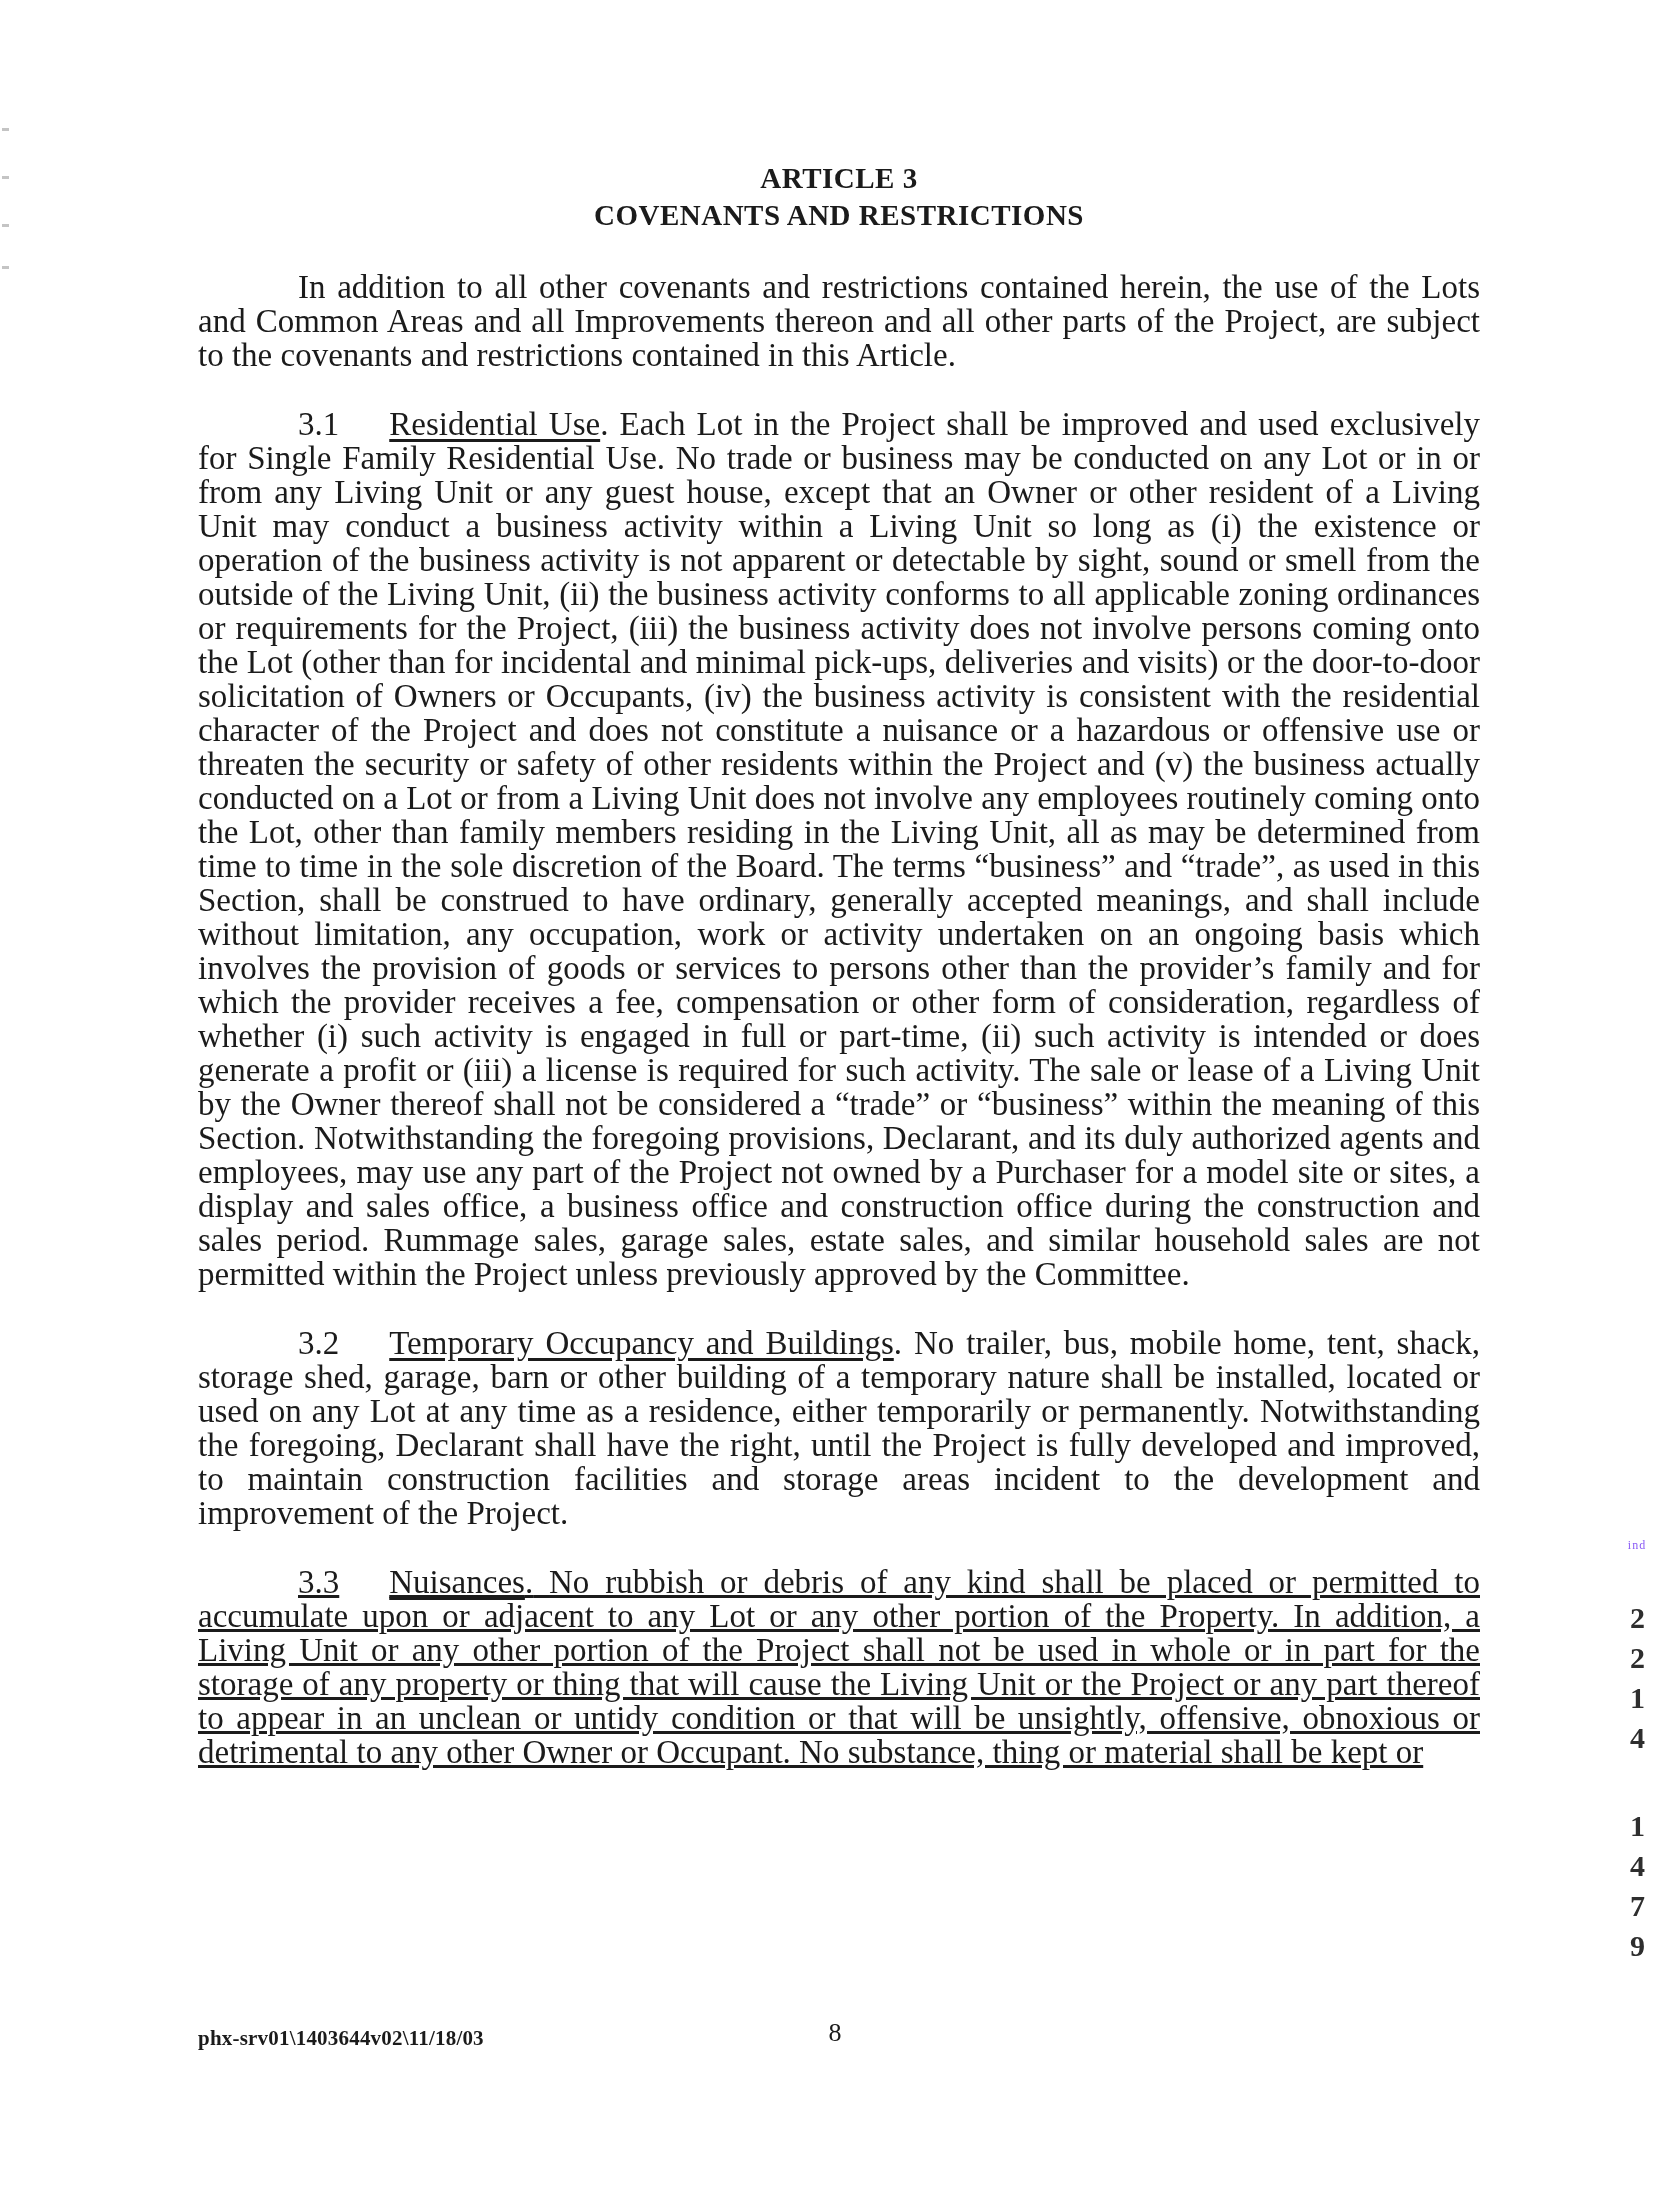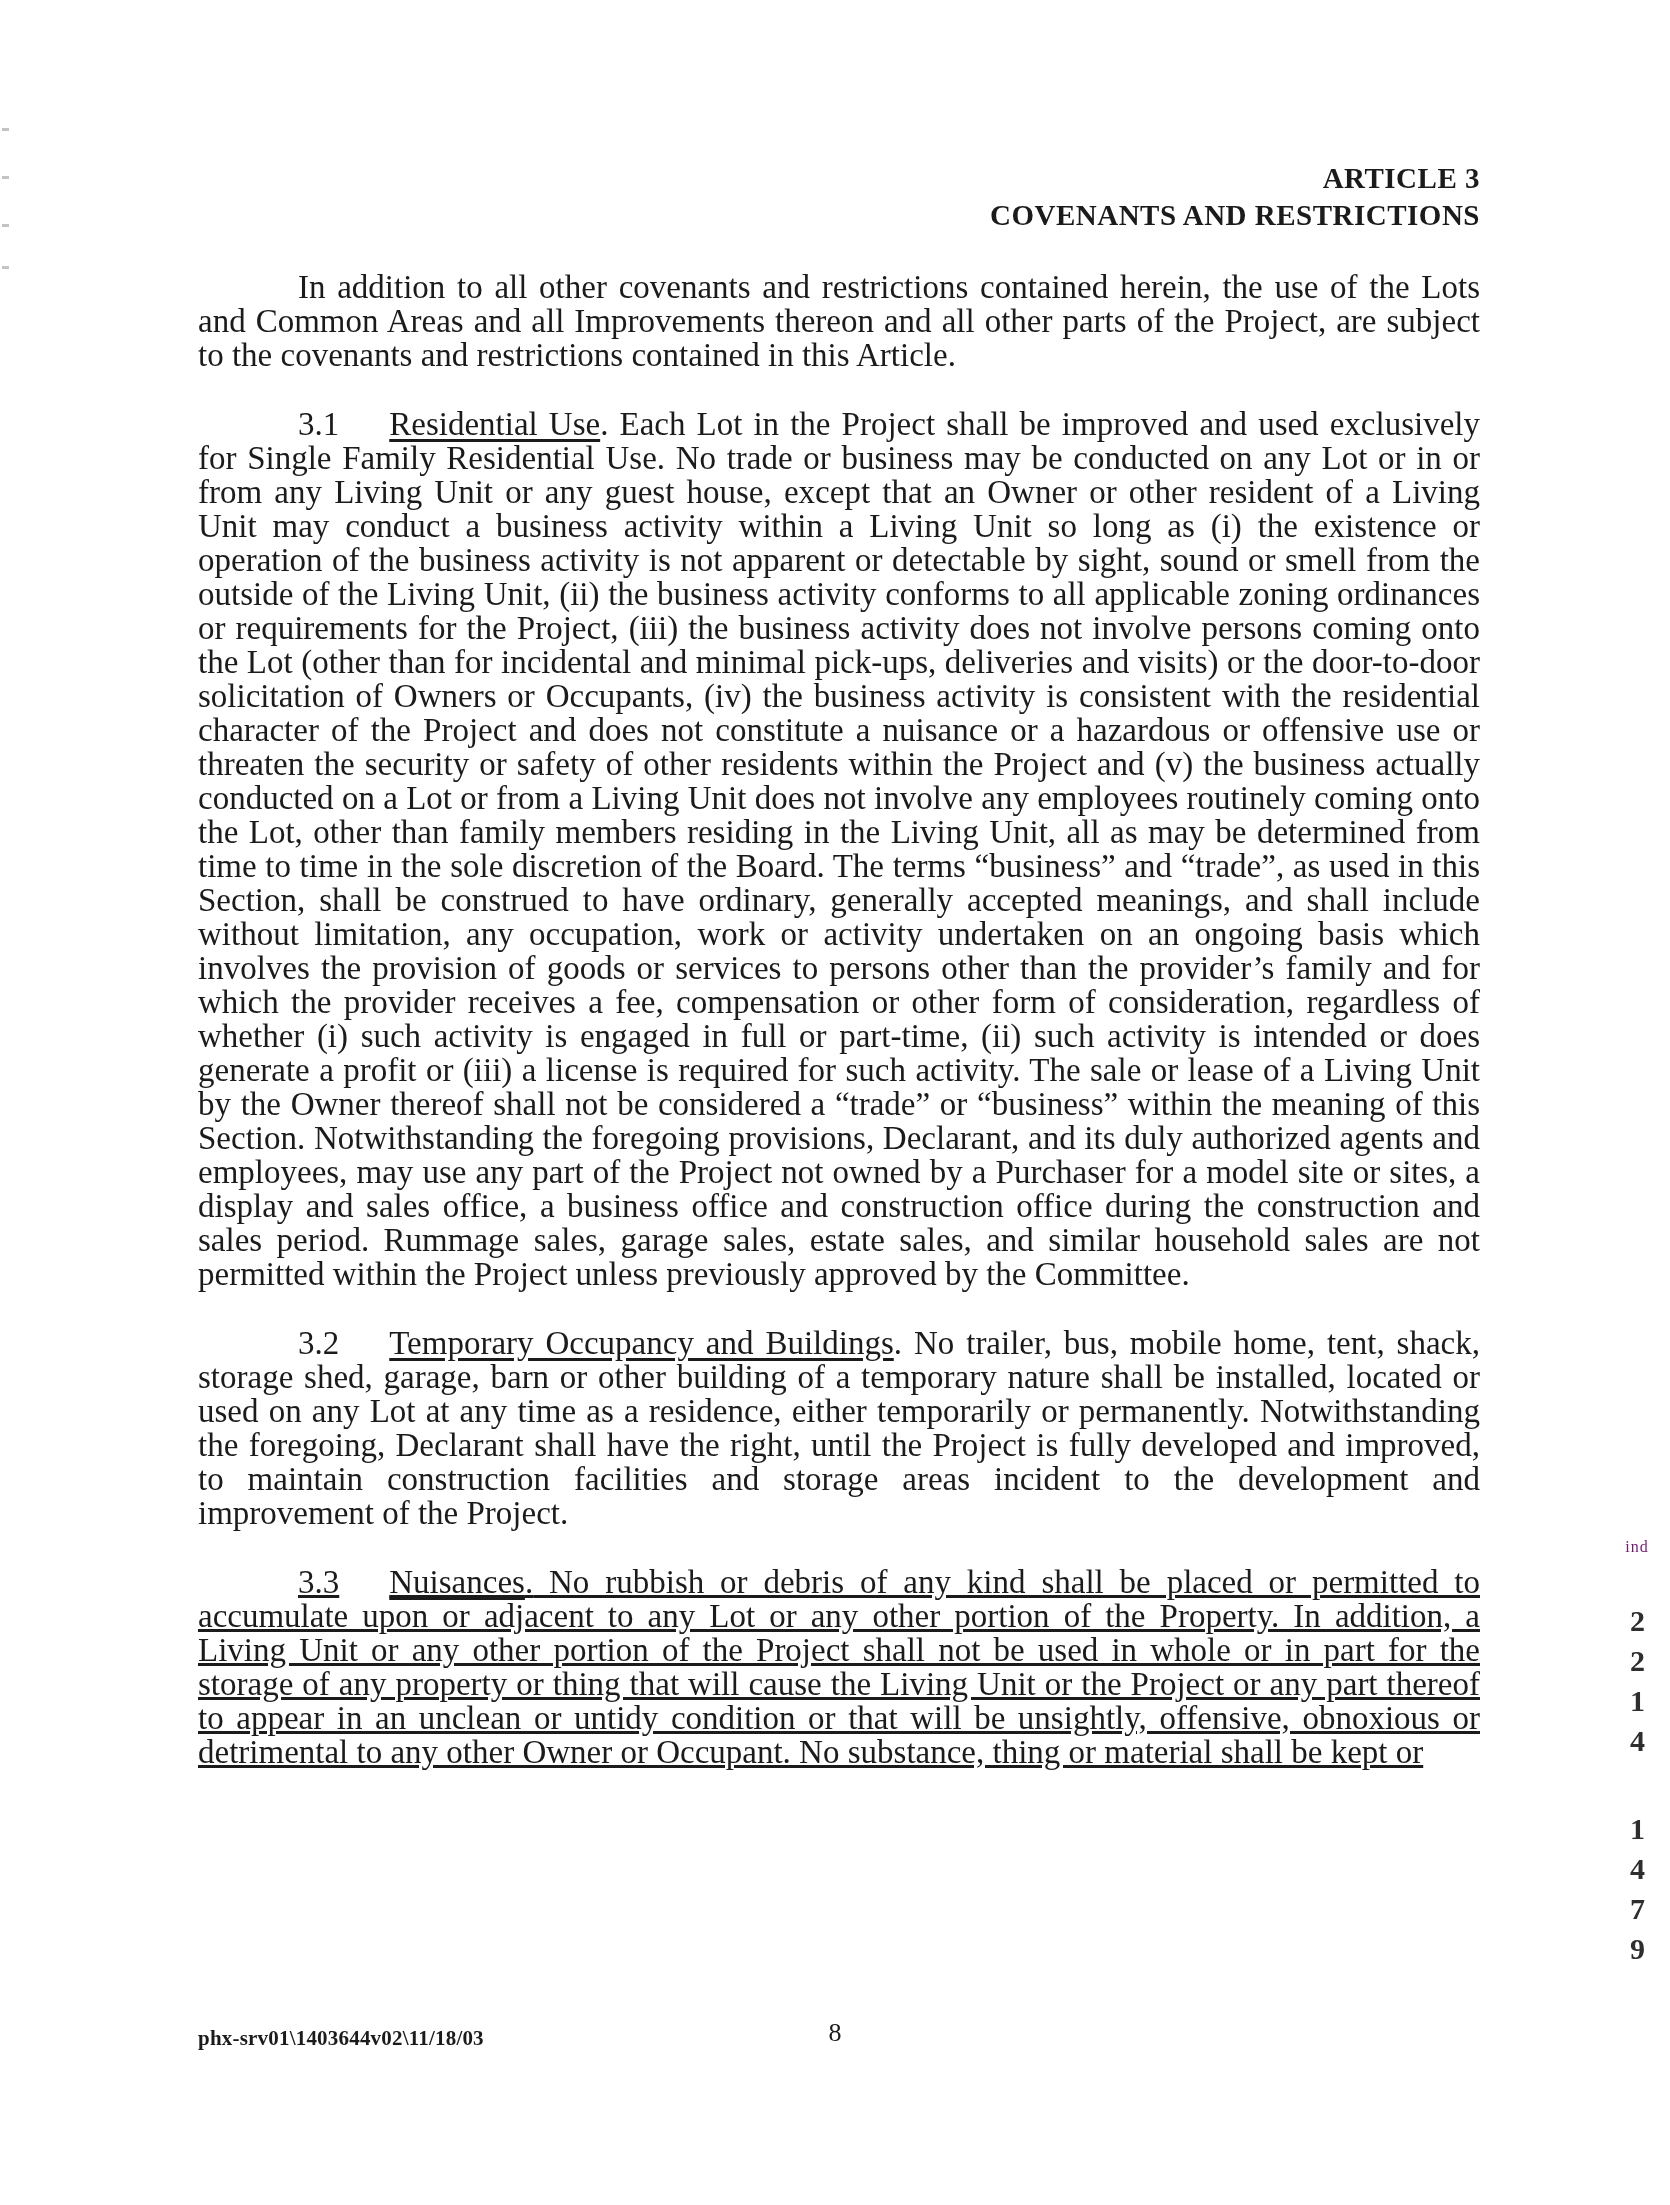--- a/index.html
+++ b/index.html
@@ -17,21 +17,21 @@
     color: #1b1b1b;
     overflow: hidden;
   }
   .content {
     position: absolute;
     top: 160px;
     left: 198px;
     width: 1282px;
   }
   .doc-title {
-    text-align: right;
+    text-align: center;
     font-weight: bold;
     font-size: 29px;
     line-height: 37px;
     letter-spacing: 0.5px;
   }
   .doc-title .line { display: block; }
   .title-gap { height: 36px; }
   p.para {
     font-size: 33px;
     line-height: 34px;
@@ -67,22 +67,22 @@
     position: absolute;
     right: 16px;
     top: 1538px;
     display: flex;
     flex-direction: column;
     align-items: center;
     gap: 48px;
     color: #2e2e2e;
   }
   .stamp .mark {
-    font-size: 16px;
-    color: #701a75;
+    font-size: 12px;
+    color: #8b5cf6;
     letter-spacing: 1px;
   }
   .stamp .vline {
     writing-mode: vertical-rl;
     text-orientation: upright;
     font-size: 30px;
     font-weight: bold;
     letter-spacing: 7px;
     font-family: "Liberation Serif", "DejaVu Serif", serif;
   }

